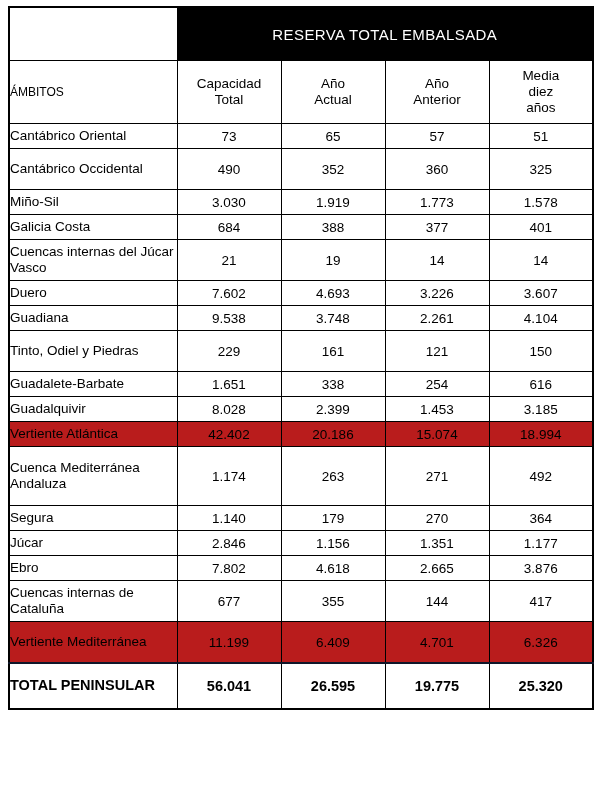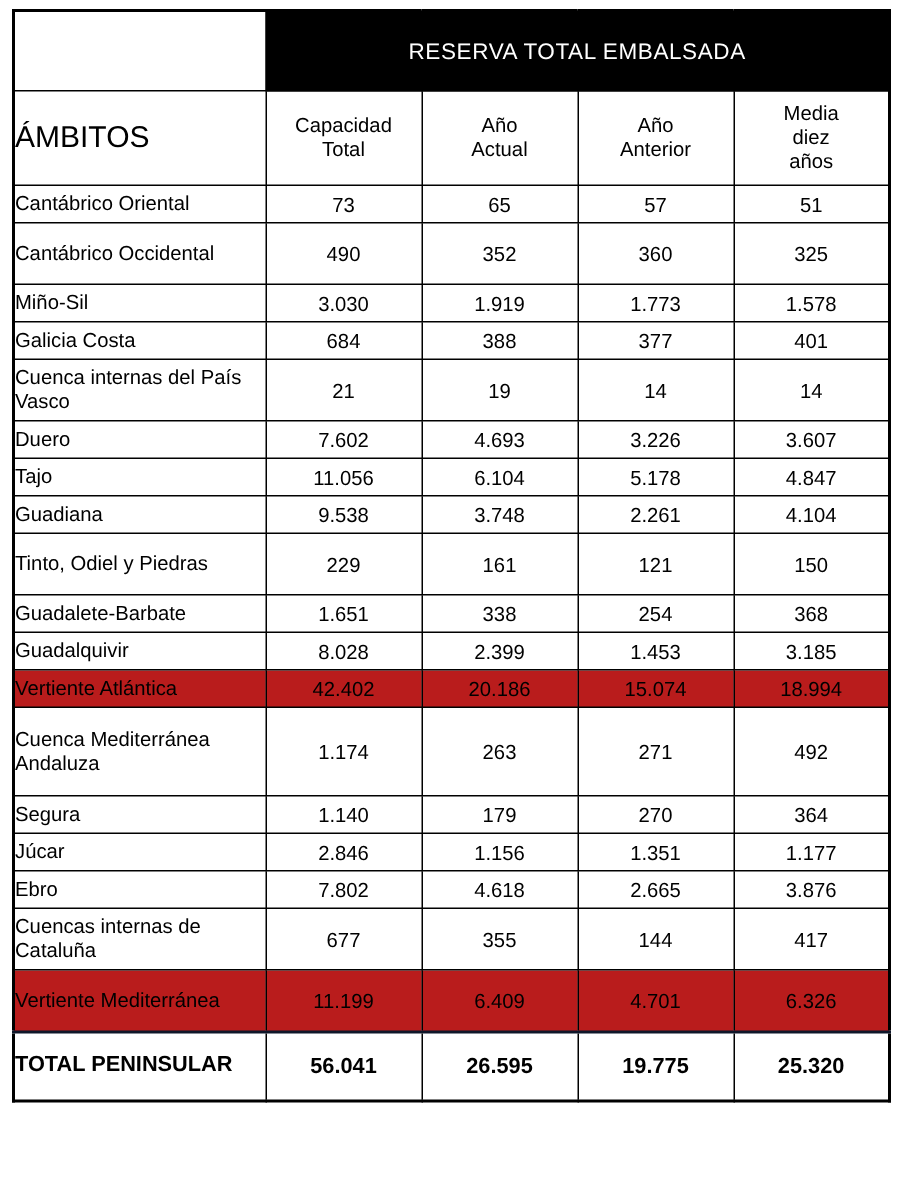--- a/index.html
+++ b/index.html
@@ -49,21 +49,21 @@
     font-weight: bold;
     font-size: 15px;
     letter-spacing: 0.4px;
     height: 52px;
     border-left: 1px solid #000;
     margin-left: 44px;
   }
   .hdr-ambitos {
     text-align: left;
     font-weight: bold;
-    font-size: 20px;
+    font-size: 12px;
     padding: 0 0 0 10px;
     height: 62px;
     border-top: none;
     vertical-align: middle;
   }
   .hdr-sub {
     text-align: center;
     font-weight: bold;
     font-size: 13.5px;
     line-height: 1.18;
@@ -160,60 +160,53 @@
           <td class="val">1.578</td>
         </tr>
         <tr class="r-normal std">
           <td class="name">Galicia Costa</td>
           <td class="val">684</td>
           <td class="val">388</td>
           <td class="val">377</td>
           <td class="val">401</td>
         </tr>
         <tr class="r-normal tall">
-          <td class="name">Cuenca internas del País Vasco</td>
+          <td class="name">Cuencas internas del Júcar Vasco</td>
           <td class="val">21</td>
           <td class="val">19</td>
           <td class="val">14</td>
           <td class="val">14</td>
         </tr>
         <tr class="r-normal std">
           <td class="name">Duero</td>
           <td class="val">7.602</td>
           <td class="val">4.693</td>
           <td class="val">3.226</td>
           <td class="val">3.607</td>
         </tr>
         <tr class="r-normal std">
-          <td class="name">Tajo</td>
-          <td class="val">11.056</td>
-          <td class="val">6.104</td>
-          <td class="val">5.178</td>
-          <td class="val">4.847</td>
-        </tr>
-        <tr class="r-normal std">
           <td class="name">Guadiana</td>
           <td class="val">9.538</td>
           <td class="val">3.748</td>
           <td class="val">2.261</td>
           <td class="val">4.104</td>
         </tr>
         <tr class="r-normal tall">
           <td class="name">Tinto, Odiel y Piedras</td>
           <td class="val">229</td>
           <td class="val">161</td>
           <td class="val">121</td>
           <td class="val">150</td>
         </tr>
         <tr class="r-normal std">
           <td class="name">Guadalete-Barbate</td>
           <td class="val">1.651</td>
           <td class="val">338</td>
           <td class="val">254</td>
-          <td class="val">368</td>
+          <td class="val">616</td>
         </tr>
         <tr class="r-normal std">
           <td class="name">Guadalquivir</td>
           <td class="val">8.028</td>
           <td class="val">2.399</td>
           <td class="val">1.453</td>
           <td class="val">3.185</td>
         </tr>
         <tr class="r-sub std">
           <td class="name">Vertiente Atlántica</td>

